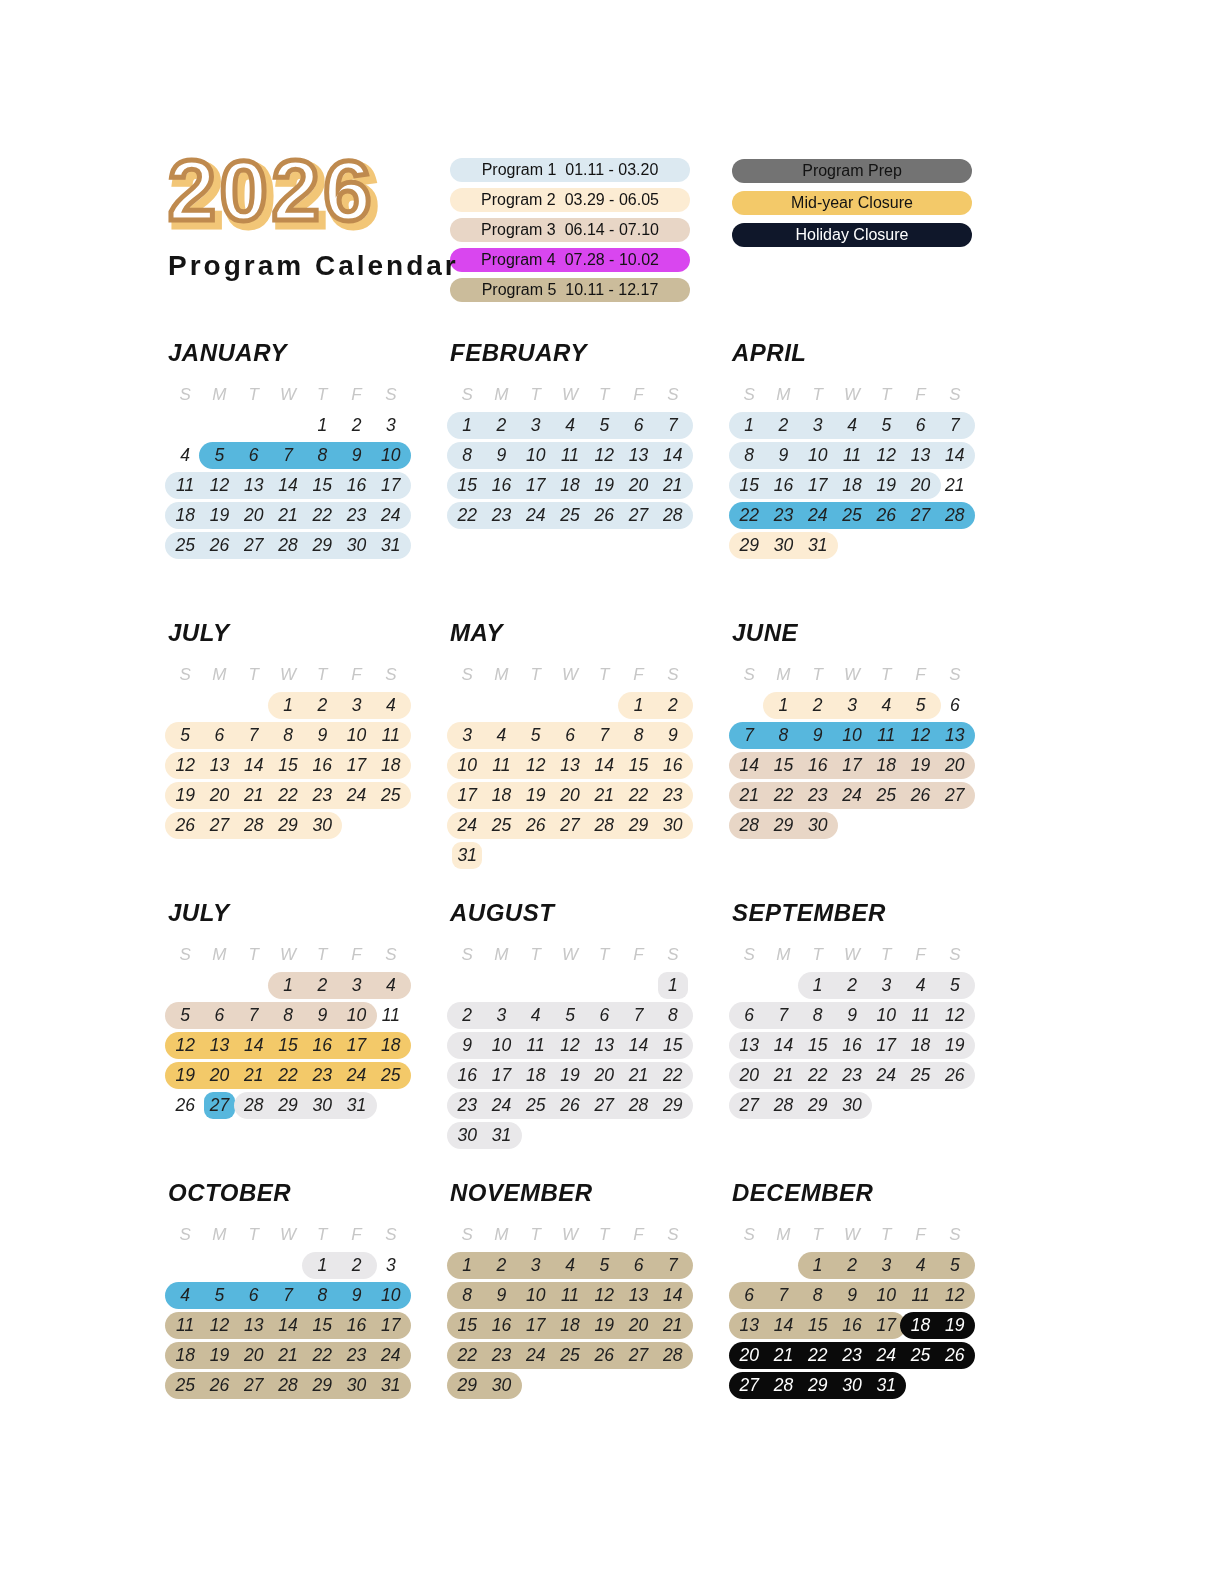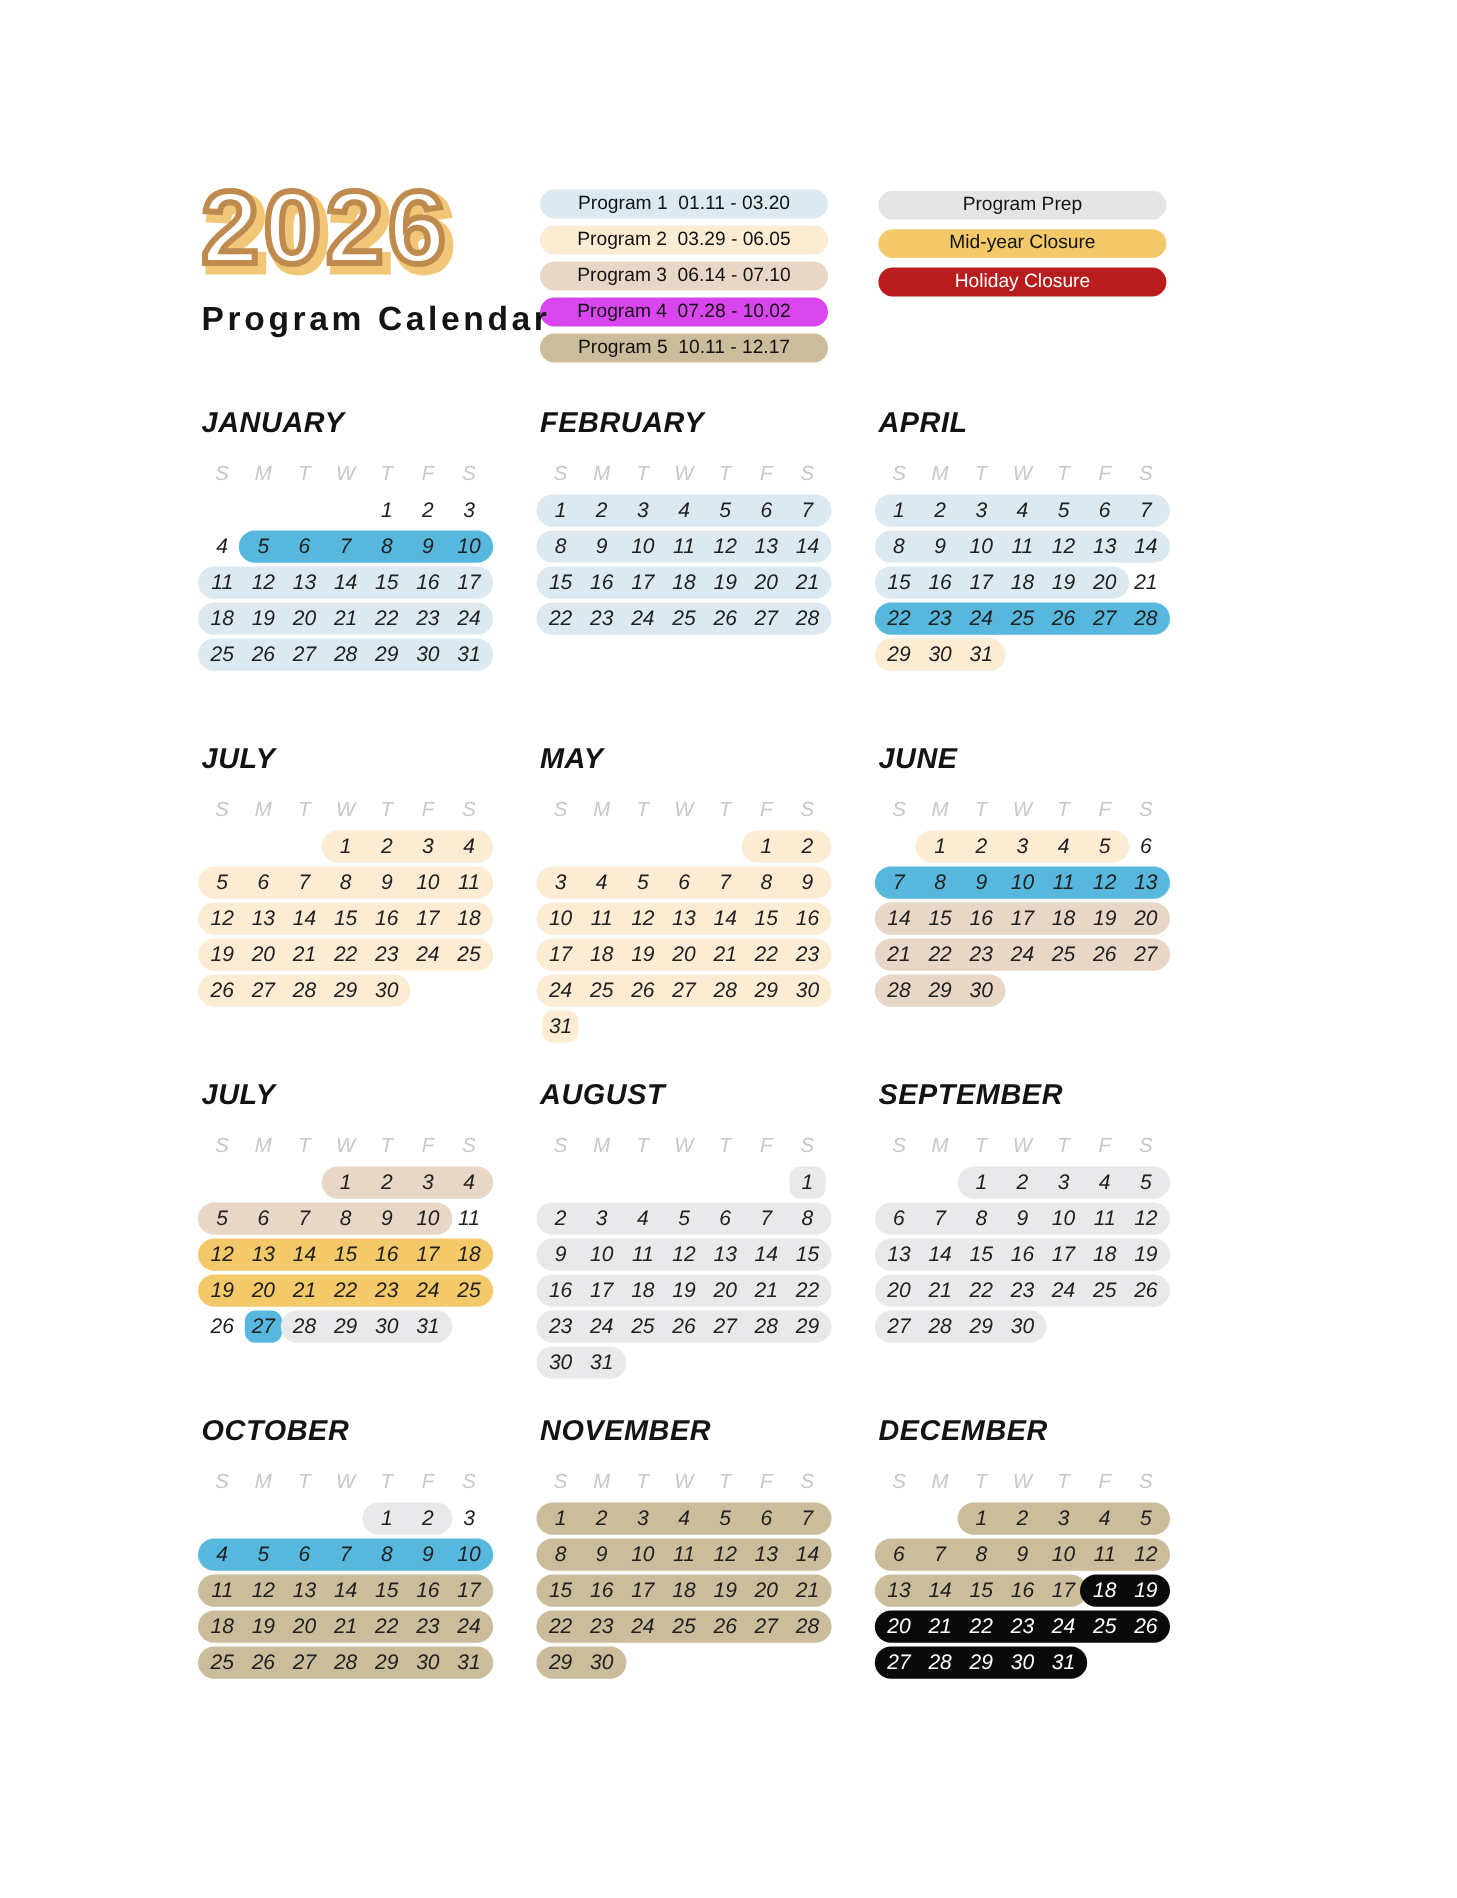--- a/index.html
+++ b/index.html
@@ -92,23 +92,23 @@
       <div class="subtitle">Program Calendar</div>
     </div>
     <div class="legend programs">
         <div class="pill-label" style="background: rgb(220, 233, 241);">Program 1  01.11 - 03.20</div>
         <div class="pill-label" style="background: rgb(252, 236, 211);">Program 2  03.29 - 06.05</div>
         <div class="pill-label" style="background: rgb(232, 214, 198);">Program 3  06.14 - 07.10</div>
         <div class="pill-label" style="background: #d946ef;">Program 4  07.28 - 10.02</div>
         <div class="pill-label" style="background: rgb(203, 188, 155);">Program 5  10.11 - 12.17</div>
       </div>
     <div class="legend status">
-        <div class="pill-label" style="background: #e5e5e5; color: rgb(18, 18, 18);">Program Prep</div>
+        <div class="pill-label" style="background: #737373; color: rgb(18, 18, 18);">Program Prep</div>
         <div class="pill-label" style="background: rgb(243, 201, 105); color: rgb(18, 18, 18);">Mid-year Closure</div>
-        <div class="pill-label" style="background: #b91c1c; color: rgb(255, 255, 255);">Holiday Closure</div>
+        <div class="pill-label" style="background: #0f172a; color: rgb(255, 255, 255);">Holiday Closure</div>
       </div>
   </div>
 
   <div class="cols3 months-grid">
       <div class="month">
         <div class="month-title">JANUARY</div>
         <div class="week-header">
           <span>S</span>
           <span>M</span>
           <span>T</span>

